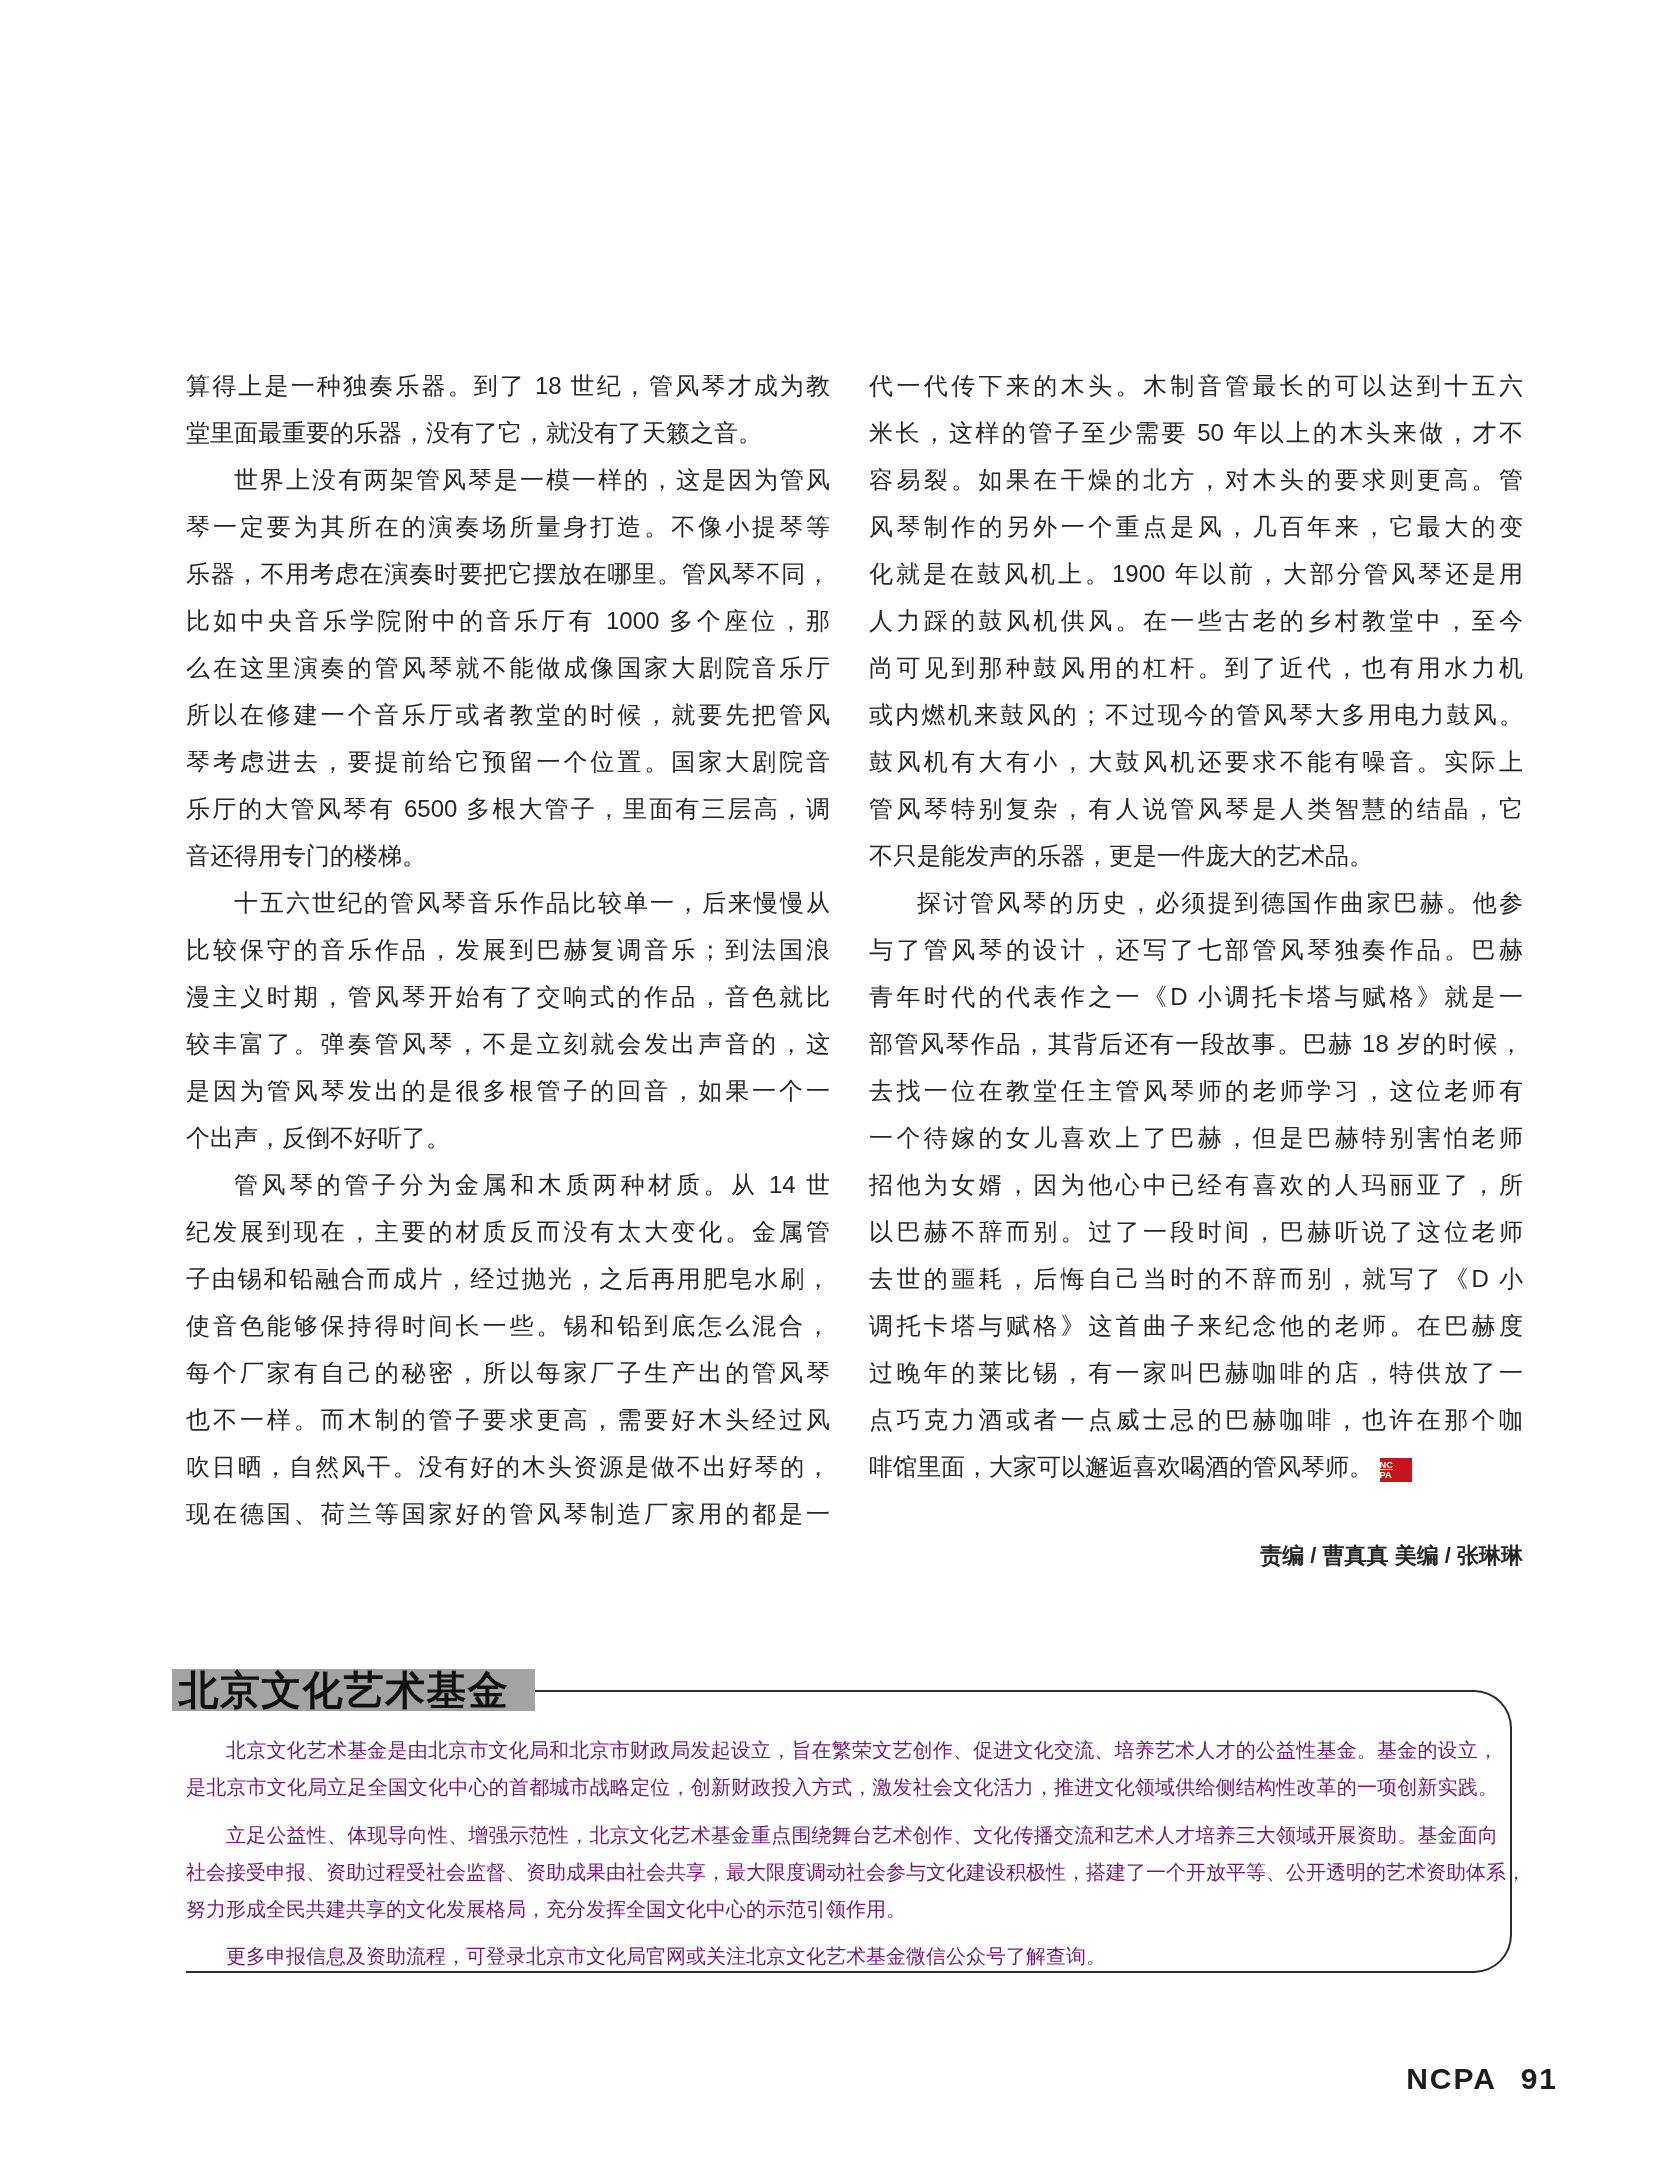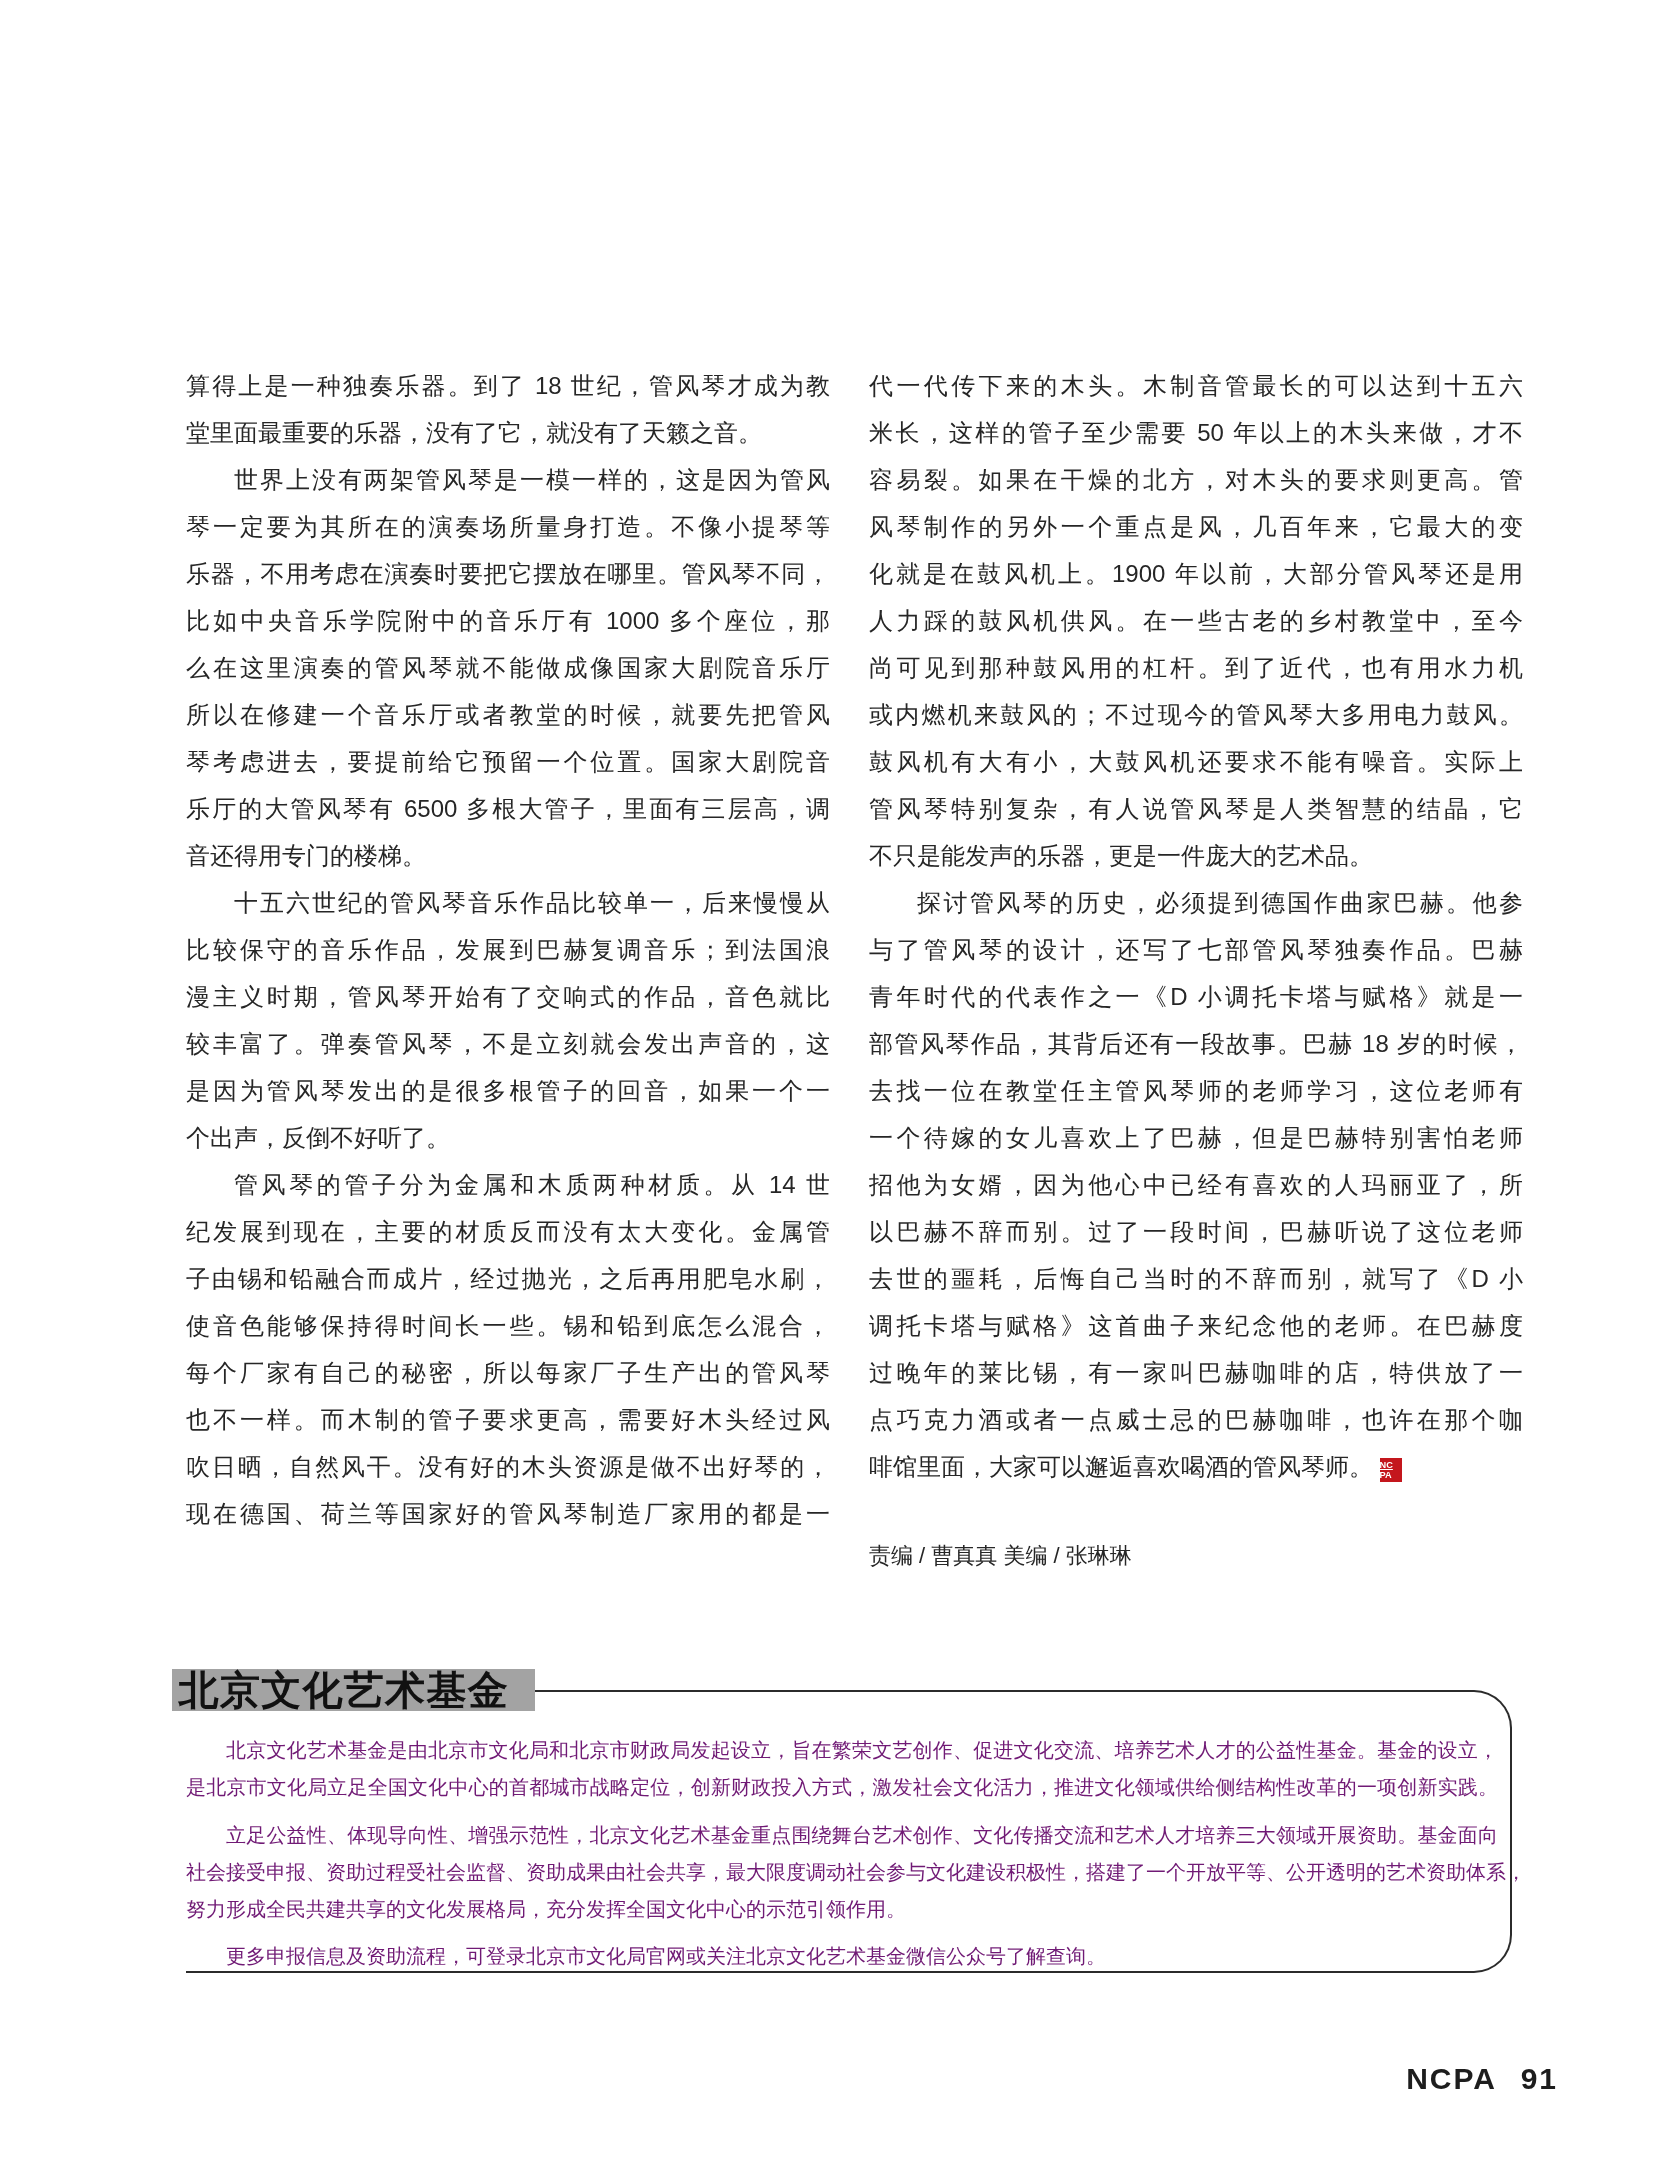--- a/index.html
+++ b/index.html
@@ -15,30 +15,30 @@
   .line{
     height:47px;line-height:47px;font-size:24px;font-weight:400;
     color:#262626;white-space:nowrap;
     text-align:justify;text-align-last:justify;text-justify:inter-character;
   }
   .line.noj{text-align-last:left;}
   .line.indent{text-indent:2em;}
   
   .seal{
     display:inline-block;vertical-align:-2.6px;margin-left:6.6px;
-    width:22px;height:24px;background:#c4161d;color:#ffffff;
+    width:32px;height:24px;background:#c4161d;color:#ffffff;
     font-size:9.2px;line-height:10px;font-weight:bold;text-align:center;
     letter-spacing:0;text-indent:0;
   }
   .seal .s1{display:block;text-decoration:underline;margin-top:1.3px;}
   .seal .s2{display:block;}
   
   #credit{
     position:absolute;top:1541px;left:869px;width:654px;
-    font-size:22px;color:#262626;line-height:29px;
+    text-align:right;font-size:22px;color:#262626;line-height:29px;font-weight:bold;
   }
   
   #fund-box{
     position:absolute;left:186px;top:1690px;width:1326px;height:283px;
     border-top:2px solid #2b2b2b;border-right:2px solid #2b2b2b;border-bottom:2px solid #2b2b2b;
     border-left:none;border-radius:0 38px 38px 0;
     box-sizing:border-box;
   }
   #fund-title{
     position:absolute;left:172px;top:1669px;z-index:2;background:#a3a3a3;

